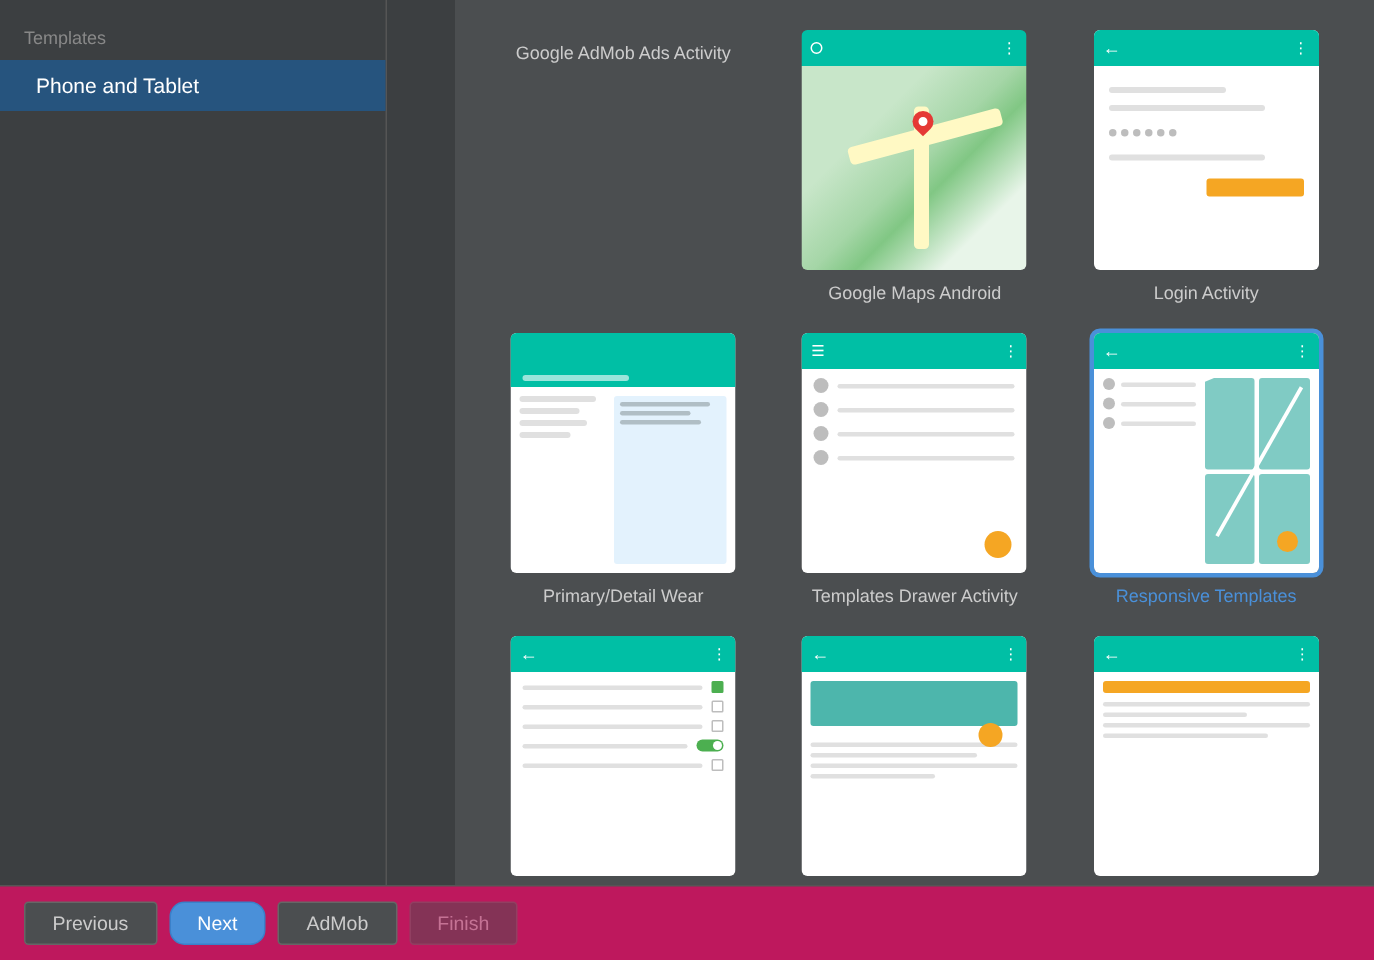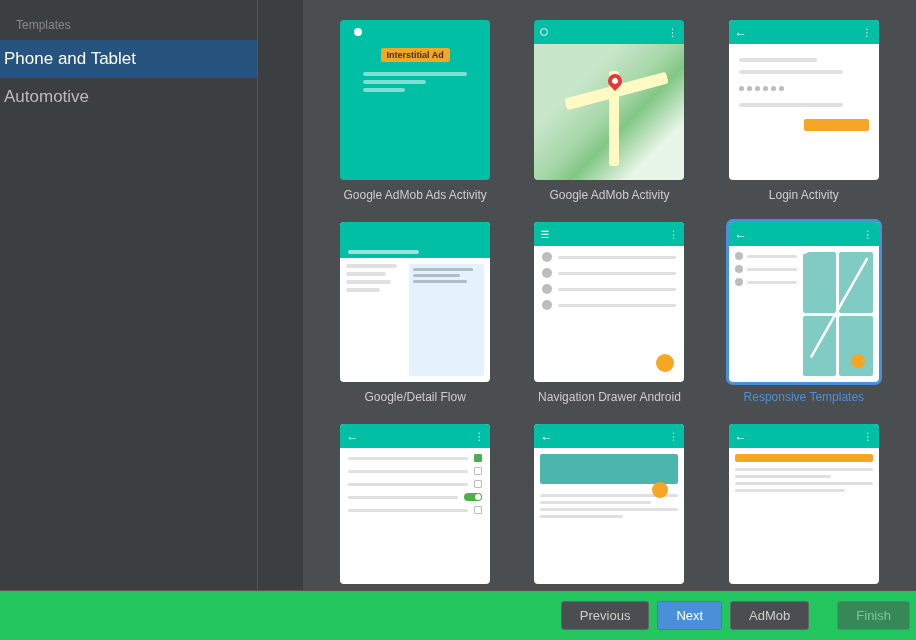--- a/index.html
+++ b/index.html
@@ -30,22 +30,22 @@
     }
 
     .sidebar-title {
       color: #888;
       font-size: 12px;
       padding: 10px 16px 8px 16px;
       text-transform: none;
     }
 
     .sidebar-item {
-      padding: 9px 4px;
-      font-size: 17px;
+      padding: 9px 24px;
+      font-size: 14px;
       color: #bbb;
       cursor: pointer;
     }
 
     .sidebar-item.active {
       background: #26547e;
       color: #fff;
     }
 
     
@@ -541,101 +541,86 @@
       border-radius: 2px; margin-bottom: 6px;
     }
     .master-gray-bar {
       height: 3px; background: #e0e0e0;
       border-radius: 2px; margin-bottom: 4px;
     }
 
     
     .footer {
       height: 50px;
-      background: #22c55e;
+      background: #be185d;
       border-top: 1px solid #555;
       display: flex;
       align-items: center;
-      justify-content: flex-end;
-      padding: 0 6px;
+      padding: 0 16px;
       gap: 8px;
     }
 
     .footer-btn {
       padding: 6px 18px;
       font-size: 13px;
       border-radius: 3px;
       cursor: pointer;
       border: 1px solid #666;
       background: #4b4e50;
       color: #ccc;
     }
 
     .footer-btn.primary {
       background: #4a90d9;
       border-color: #3a80c9;
       color: white;
+      border-radius: 10px;
     }
 
     .footer-btn:disabled {
       opacity: 0.5;
       cursor: default;
-      margin-left: 20px;
     }
   </style>
 </head>
 <body>
 
 <div class="main-layout">
 
   <div class="sidebar">
     <div class="sidebar-title">Templates</div>
     <div class="sidebar-item active">
       <span>Phone and Tablet</span>
     </div>
-    <div class="sidebar-item">
-      <span>Automotive</span>
-    </div>
   </div>
 
   <div class="content">
     <div class="templates-grid">
 
       <div class="template-item">
-        <div class="template-thumb">
-          <div class="admob-mock">
-            <div class="admob-dot"></div>
-            <div class="admob-ad-badge">Interstitial Ad</div>
-            <div class="admob-lines">
-              <div class="admob-line"></div>
-              <div class="admob-line short"></div>
-              <div class="admob-line shorter"></div>
-            </div>
-          </div>
-        </div>
         <div class="template-label">Google AdMob Ads Activity</div>
       </div>
 
       <div class="template-item">
         <div class="template-thumb">
           <div class="maps-mock">
             <div class="maps-toolbar">
               <div class="maps-toolbar-icon"></div>
               <div class="maps-toolbar-dots">⋮</div>
             </div>
             <div class="maps-body">
               <div class="maps-road"></div>
               <div class="maps-road2"></div>
               <div class="maps-pin">
                 <div class="maps-pin-head"></div>
               </div>
             </div>
           </div>
         </div>
-        <div class="template-label">Google AdMob Activity</div>
+        <div class="template-label">Google Maps Android</div>
       </div>
 
       <div class="template-item">
         <div class="template-thumb">
           <div class="login-mock">
             <div class="login-toolbar">
               <span class="login-toolbar-arrow">←</span>
               <span class="login-toolbar-dots">⋮</span>
             </div>
             <div class="login-body">
@@ -671,21 +656,21 @@
                 <div class="primary-left-bar" style="width:60%"></div>
               </div>
               <div class="primary-right">
                 <div class="primary-right-bar" style="width:90%"></div>
                 <div class="primary-right-bar" style="width:70%"></div>
                 <div class="primary-right-bar" style="width:80%"></div>
               </div>
             </div>
           </div>
         </div>
-        <div class="template-label">Google/Detail Flow</div>
+        <div class="template-label">Primary/Detail Wear</div>
       </div>
 
       <div class="template-item">
         <div class="template-thumb">
           <div class="navdrawer-mock" style="position:relative">
             <div class="navdrawer-toolbar">
               <span style="color:white;font-size:10px">☰</span>
               <span class="navdrawer-toolbar-dots">⋮</span>
             </div>
             <div class="navdrawer-body">
@@ -702,21 +687,21 @@
                 <div class="navdrawer-bar"></div>
               </div>
               <div class="navdrawer-row">
                 <div class="navdrawer-circle"></div>
                 <div class="navdrawer-bar"></div>
               </div>
             </div>
             <div class="navdrawer-fab"></div>
           </div>
         </div>
-        <div class="template-label">Navigation Drawer Android</div>
+        <div class="template-label">Templates Drawer Activity</div>
       </div>
 
       <div class="template-item selected">
         <div class="template-thumb">
           <div class="responsive-mock" style="position:relative">
             <div class="responsive-toolbar">
               <span style="color:white;font-size:12px">←</span>
               <span class="responsive-toolbar-dots">⋮</span>
             </div>
             <div class="responsive-body">

